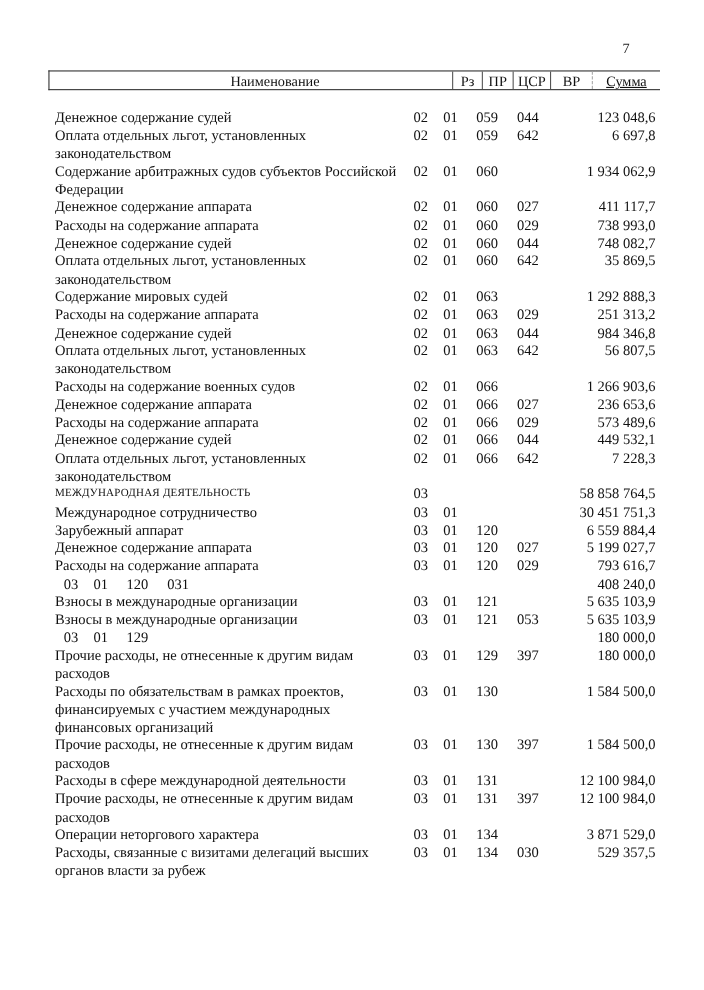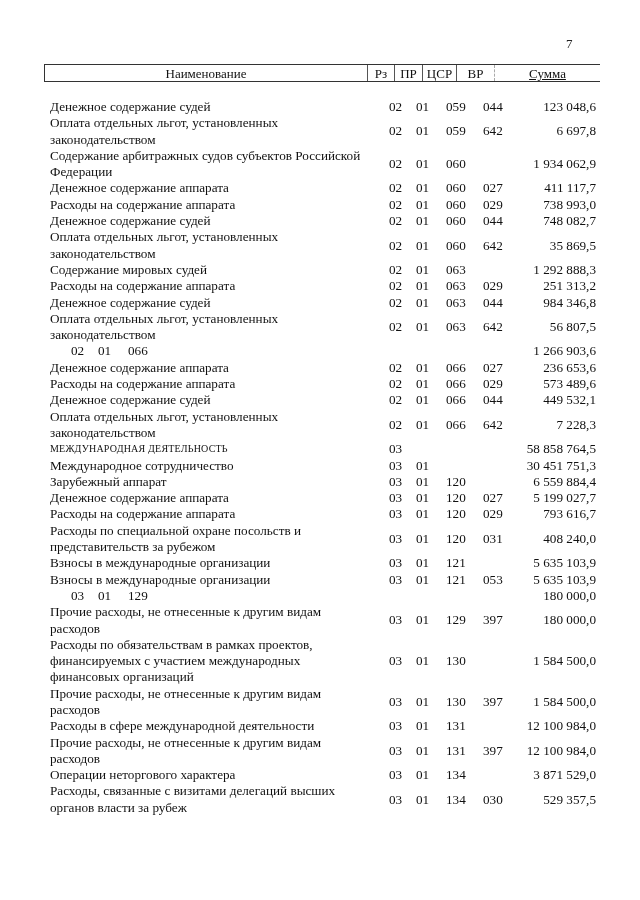--- a/index.html
+++ b/index.html
@@ -28,20 +28,21 @@
       left: 44px;
       width: 556px;
       height: 18px;
       border-top: 1px solid #333;
       border-bottom: 1px solid #333;
       border-left: 1px solid #333;
       display: flex;
       font-size: 13px;
       line-height: 17px;
       box-sizing: border-box;
+      padding-left: 44px;
     }
     .header-table .hcell {
       text-align: center;
       border-right: 1px solid #555;
       box-sizing: border-box;
     }
     .header-table .hcell:last-child { border-right: none; text-decoration: underline; }
     .h-name { width: 323px; }
     .h-rz { width: 27px; }
     .h-pr { width: 28px; }
@@ -52,31 +53,31 @@
     .rows {
       position: absolute;
       top: 99px;
       left: 50px;
       width: 550px;
       font-size: 13.2px;
     }
     .row {
       position: relative;
       display: flex;
-      align-items: center;
+      align-items: flex-start;
     }
     .row .name {
       width: 318px;
       line-height: 16.3px;
     }
     .row .code {
       line-height: 16.3px;
       text-align: left;
     }
-    .row .rz { width: 27px; margin-left: 21px; }
+    .row .rz { width: 27px; margin-left: 8px; }
     .row .pr { width: 30px; }
     .row .csr { width: 37px; }
     .row .vr { width: 38px; }
     .row .sum {
       flex: 1;
       text-align: right;
       line-height: 16.3px;
       padding-right: 4px;
     }
     .row.section .name {
@@ -181,20 +182,21 @@
     </div>
     <div class="row">
       <div class="name">Оплата отдельных льгот, установленных законодательством</div>
       <div class="code rz">02</div>
       <div class="code pr">01</div>
       <div class="code csr">063</div>
       <div class="code vr">642</div>
       <div class="sum">56 807,5</div>
     </div>
     <div class="row">
+      <div class="name">Расходы на содержание военных судов</div>
       <div class="code rz">02</div>
       <div class="code pr">01</div>
       <div class="code csr">066</div>
       <div class="code vr"></div>
       <div class="sum">1 266 903,6</div>
     </div>
     <div class="row">
       <div class="name">Денежное содержание аппарата</div>
       <div class="code rz">02</div>
       <div class="code pr">01</div>
@@ -260,21 +262,20 @@
     </div>
     <div class="row">
       <div class="name">Расходы на содержание аппарата</div>
       <div class="code rz">03</div>
       <div class="code pr">01</div>
       <div class="code csr">120</div>
       <div class="code vr">029</div>
       <div class="sum">793 616,7</div>
     </div>
     <div class="row">
-      <div class="name">Расходы по специальной охране посольств и представительств за рубежом</div>
       <div class="code rz">03</div>
       <div class="code pr">01</div>
       <div class="code csr">120</div>
       <div class="code vr">031</div>
       <div class="sum">408 240,0</div>
     </div>
     <div class="row">
       <div class="name">Взносы в международные организации</div>
       <div class="code rz">03</div>
       <div class="code pr">01</div>

